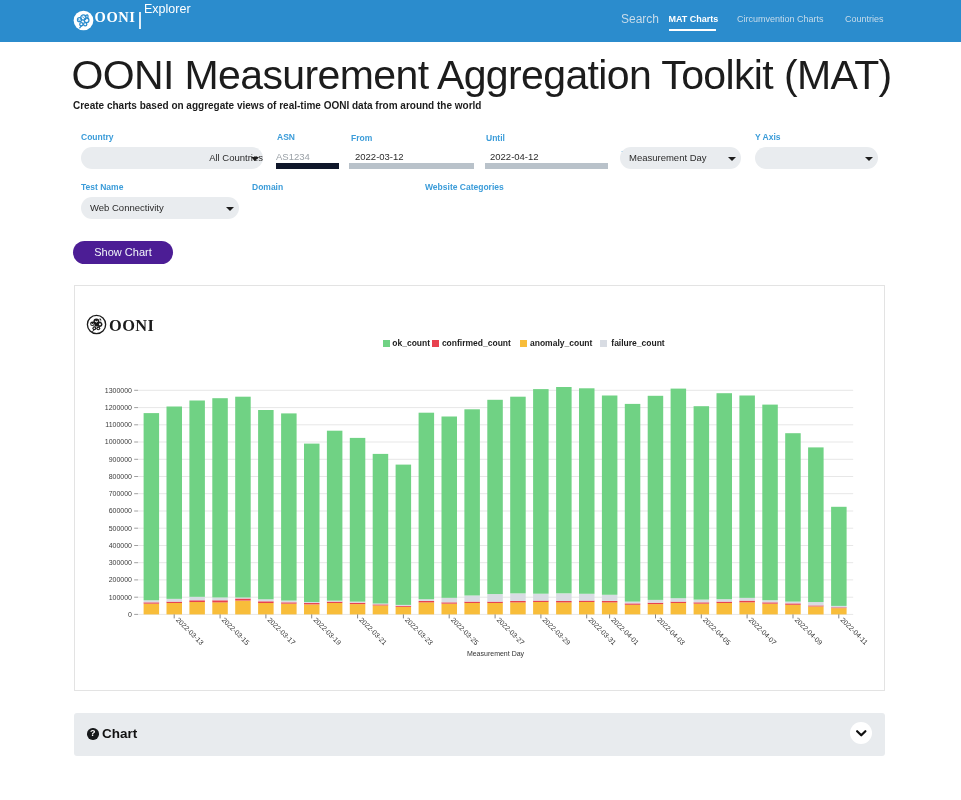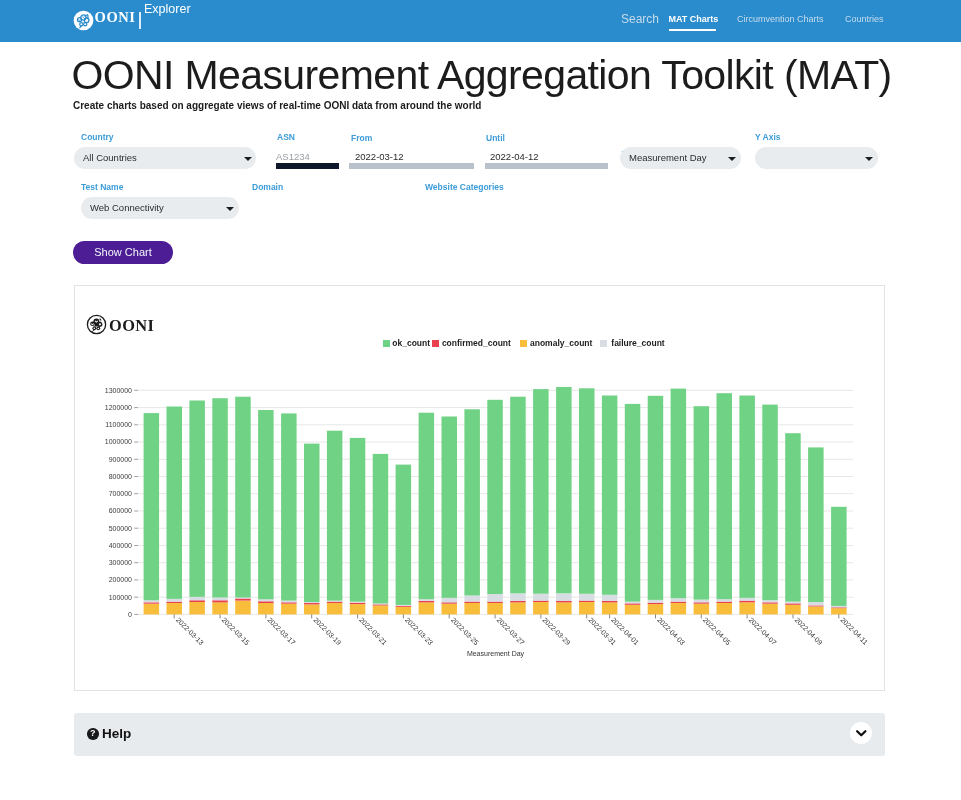--- a/index.html
+++ b/index.html
@@ -37,21 +37,21 @@
   <div class="abs" style="left:621px;top:15px;font-size:12px;color:#c6dbea;line-height:9px;">Search</div>
   <div class="abs" style="left:668.5px;top:15px;font-size:9px;color:#fff;font-weight:700;line-height:9px;">MAT Charts</div>
   <div class="abs" style="left:669px;top:28.5px;width:47px;height:2px;background:#fff;"></div>
   <div class="abs" style="left:737px;top:15px;font-size:9px;color:#c6dbea;line-height:9px;">Circumvention Charts</div>
   <div class="abs" style="left:845px;top:15px;font-size:9px;color:#c6dbea;line-height:9px;">Countries</div>
 
   <div class="abs" style="left:71.5px;top:57px;font-size:41px;font-weight:400;color:#1c1c1c;line-height:36px;letter-spacing:-0.62px;">OONI Measurement Aggregation Toolkit (MAT)</div>
   <div class="abs" style="left:73px;top:100px;font-size:10px;font-weight:700;color:#1c1c1c;line-height:12px;">Create charts based on aggregate views of real-time OONI data from around the world</div>
 
   <div class="lbl" style="left:81px;top:132px;">Country</div>
-  <div class="sel" style="left:74px;top:147px;width:182px;">All Countries<span class="car" style="right:4.5px;"></span></div>
+  <div class="sel" style="left:81px;top:147px;width:182px;text-align:right;">All Countries<span class="car" style="right:4.5px;"></span></div>
   <div class="lbl" style="left:277px;top:132px;">ASN</div>
   <div class="inp ph" style="left:276px;top:147px;width:63px;">AS1234</div>
   <div class="lbl" style="left:351px;top:133px;">From</div>
   <div class="inp" style="left:349px;top:147px;width:125px;border-bottom-color:#b9c2ca;padding-left:6px;">2022-03-12</div>
   <div class="lbl" style="left:486px;top:133px;">Until</div>
   <div class="inp" style="left:485px;top:147px;width:123px;border-bottom-color:#b9c2ca;padding-left:5px;">2022-04-12</div>
   <div class="lbl" style="left:621px;top:149px;font-family:Liberation Serif, serif;">X Axis</div>
   <div class="sel" style="left:620px;top:147px;width:121px;">Measurement Day<span class="car" style="right:5px;"></span></div>
   <div class="lbl" style="left:755px;top:132px;">Y Axis</div>
   <div class="sel" style="left:755px;top:147px;width:123px;">
@@ -294,19 +294,19 @@
 <text transform="translate(748.3,620.2) rotate(45)" font-size="7" fill="#333" text-anchor="start">2022-04-07</text>
 <line x1="793.0" y1="614.4" x2="793.0" y2="618.4" stroke="#666" stroke-width="0.8"></line>
 <text transform="translate(794.2,620.2) rotate(45)" font-size="7" fill="#333" text-anchor="start">2022-04-09</text>
 <line x1="838.8" y1="614.4" x2="838.8" y2="618.4" stroke="#666" stroke-width="0.8"></line>
 <text transform="translate(840.0,620.2) rotate(45)" font-size="7" fill="#333" text-anchor="start">2022-04-11</text>
 <text x="495.5" y="656" font-size="7" fill="#333" text-anchor="middle">Measurement Day</text>
   </svg>
 
   <div class="abs" style="left:73.5px;top:712.5px;width:811.5px;height:43.5px;background:#e8ebee;border-radius:3px;"></div>
   <div class="abs" style="left:87px;top:728px;width:11.5px;height:11.5px;background:#17191b;border-radius:50%;color:#fff;font-size:9px;font-weight:700;text-align:center;line-height:11.5px;">?</div>
-  <div class="abs" style="left:102px;top:726px;font-size:13.5px;font-weight:700;color:#111;">Help</div>
+  <div class="abs" style="left:102px;top:726px;font-size:13.5px;font-weight:700;color:#111;">Chart</div>
   <div class="abs" style="left:849.5px;top:721.5px;width:22.5px;height:22.5px;background:#fff;border-radius:50%;"></div>
   <svg class="abs" style="left:849.5px;top:721.5px;" width="22.5" height="22.5" viewBox="0 0 24 24">
       <path d="M7.6 9.8 L12 14.2 L16.4 9.8" fill="none" stroke="#101010" stroke-width="2.4" stroke-linecap="round" stroke-linejoin="round"></path>
     </svg>
 
 </div>
 
 </body></html>

